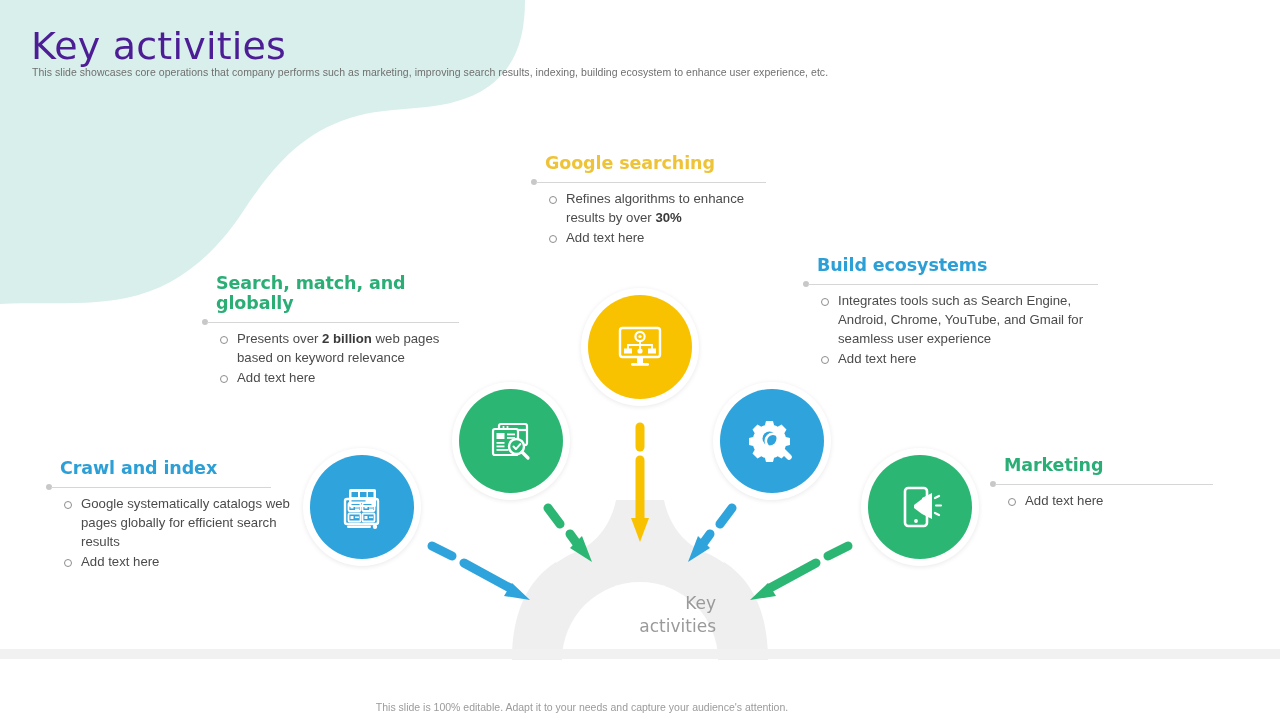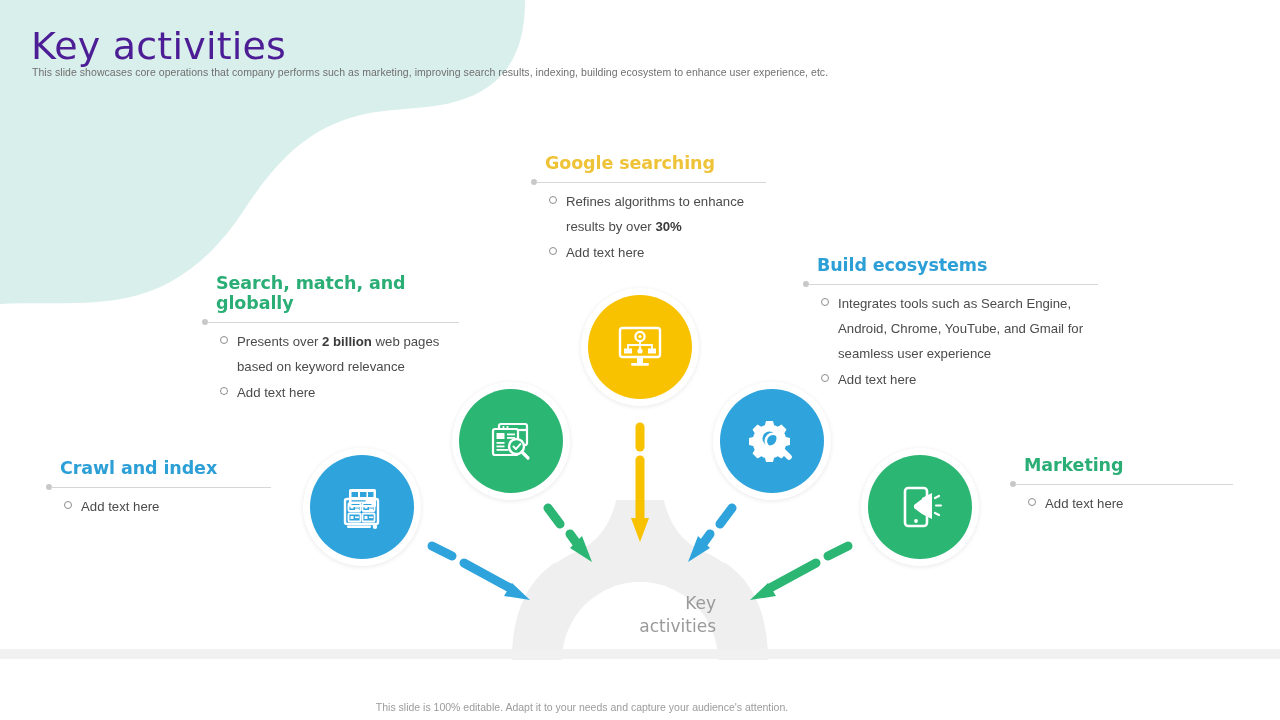--- a/index.html
+++ b/index.html
@@ -107,21 +107,21 @@
   }
   .block ul {
     margin: 2px 0 0 0;
     padding: 0;
     list-style: none;
   }
   .block li {
     position: relative;
     padding-left: 21px;
     font-size: 13.2px;
-    line-height: 25px;
+    line-height: 19px;
     color: #4b4b4b;
   }
   .block li + li { margin-top: 1px; }
   .block li .bullet {
     position: absolute;
     left: 4px;
     top: 6.5px;
     width: 6px;
     height: 6px;
     border: 1px solid #8e8e8e;
@@ -385,26 +385,30 @@
 
 <div class="block rule-left" style="left:60px; top:458px; width:230px;">
   <h3 style="color:#2C9FD6;">Crawl and index</h3>
   <div class="rule-wrap">
     <span class="rule-dot" style="left:-14px;"></span>
     <span class="rule-line" style="left:-9px; width:220px;"></span>
   </div>
   <ul>
     <li>
       <span class="bullet"></span>
+      <span>Google systematically catalogs web pages globally for efficient search results</span>
+    </li>
+    <li>
+      <span class="bullet"></span>
       <span>Add text here</span>
     </li>
   </ul>
 </div>
 
-<div class="block rule-left" style="left:1004px; top:455px; width:228px;margin-left:20px;">
+<div class="block rule-left" style="left:1004px; top:455px; width:228px;">
   <h3 style="color:#2BAE76;">Marketing</h3>
   <div class="rule-wrap">
     <span class="rule-dot" style="left:-14px;"></span>
     <span class="rule-line" style="left:-9px; width:218px;"></span>
   </div>
   <ul>
     <li>
       <span class="bullet"></span>
       <span>Add text here</span>
     </li>

